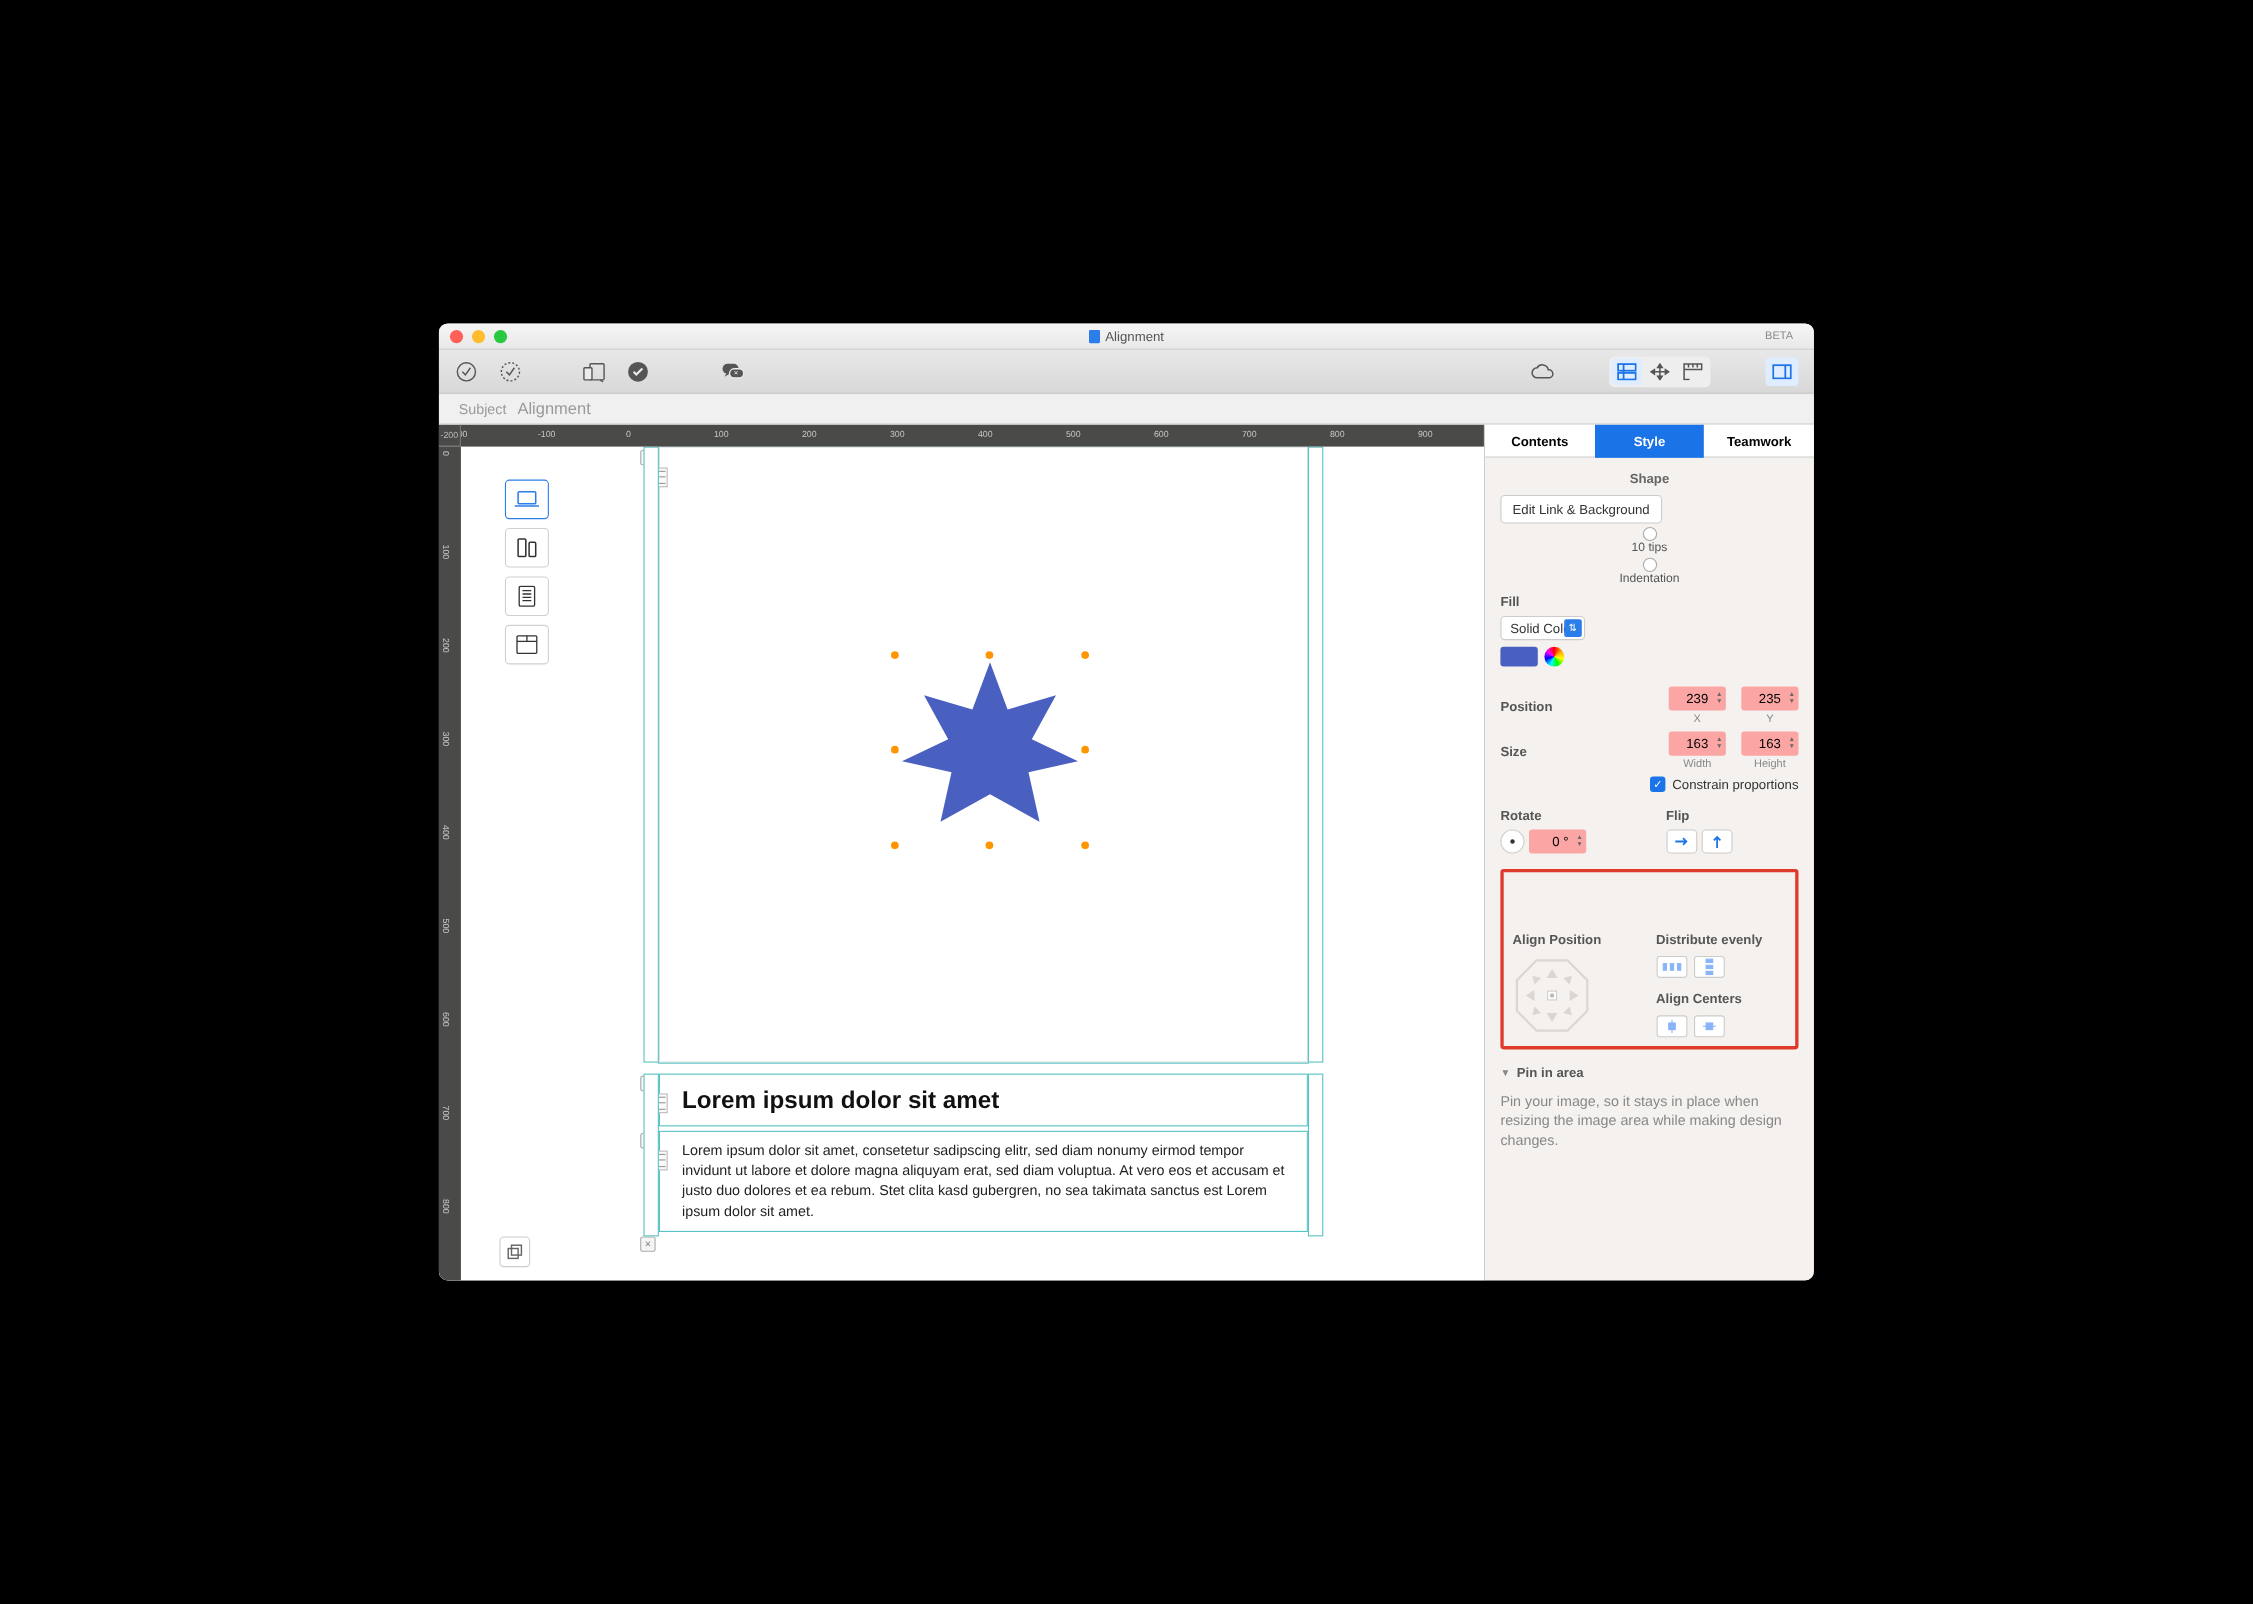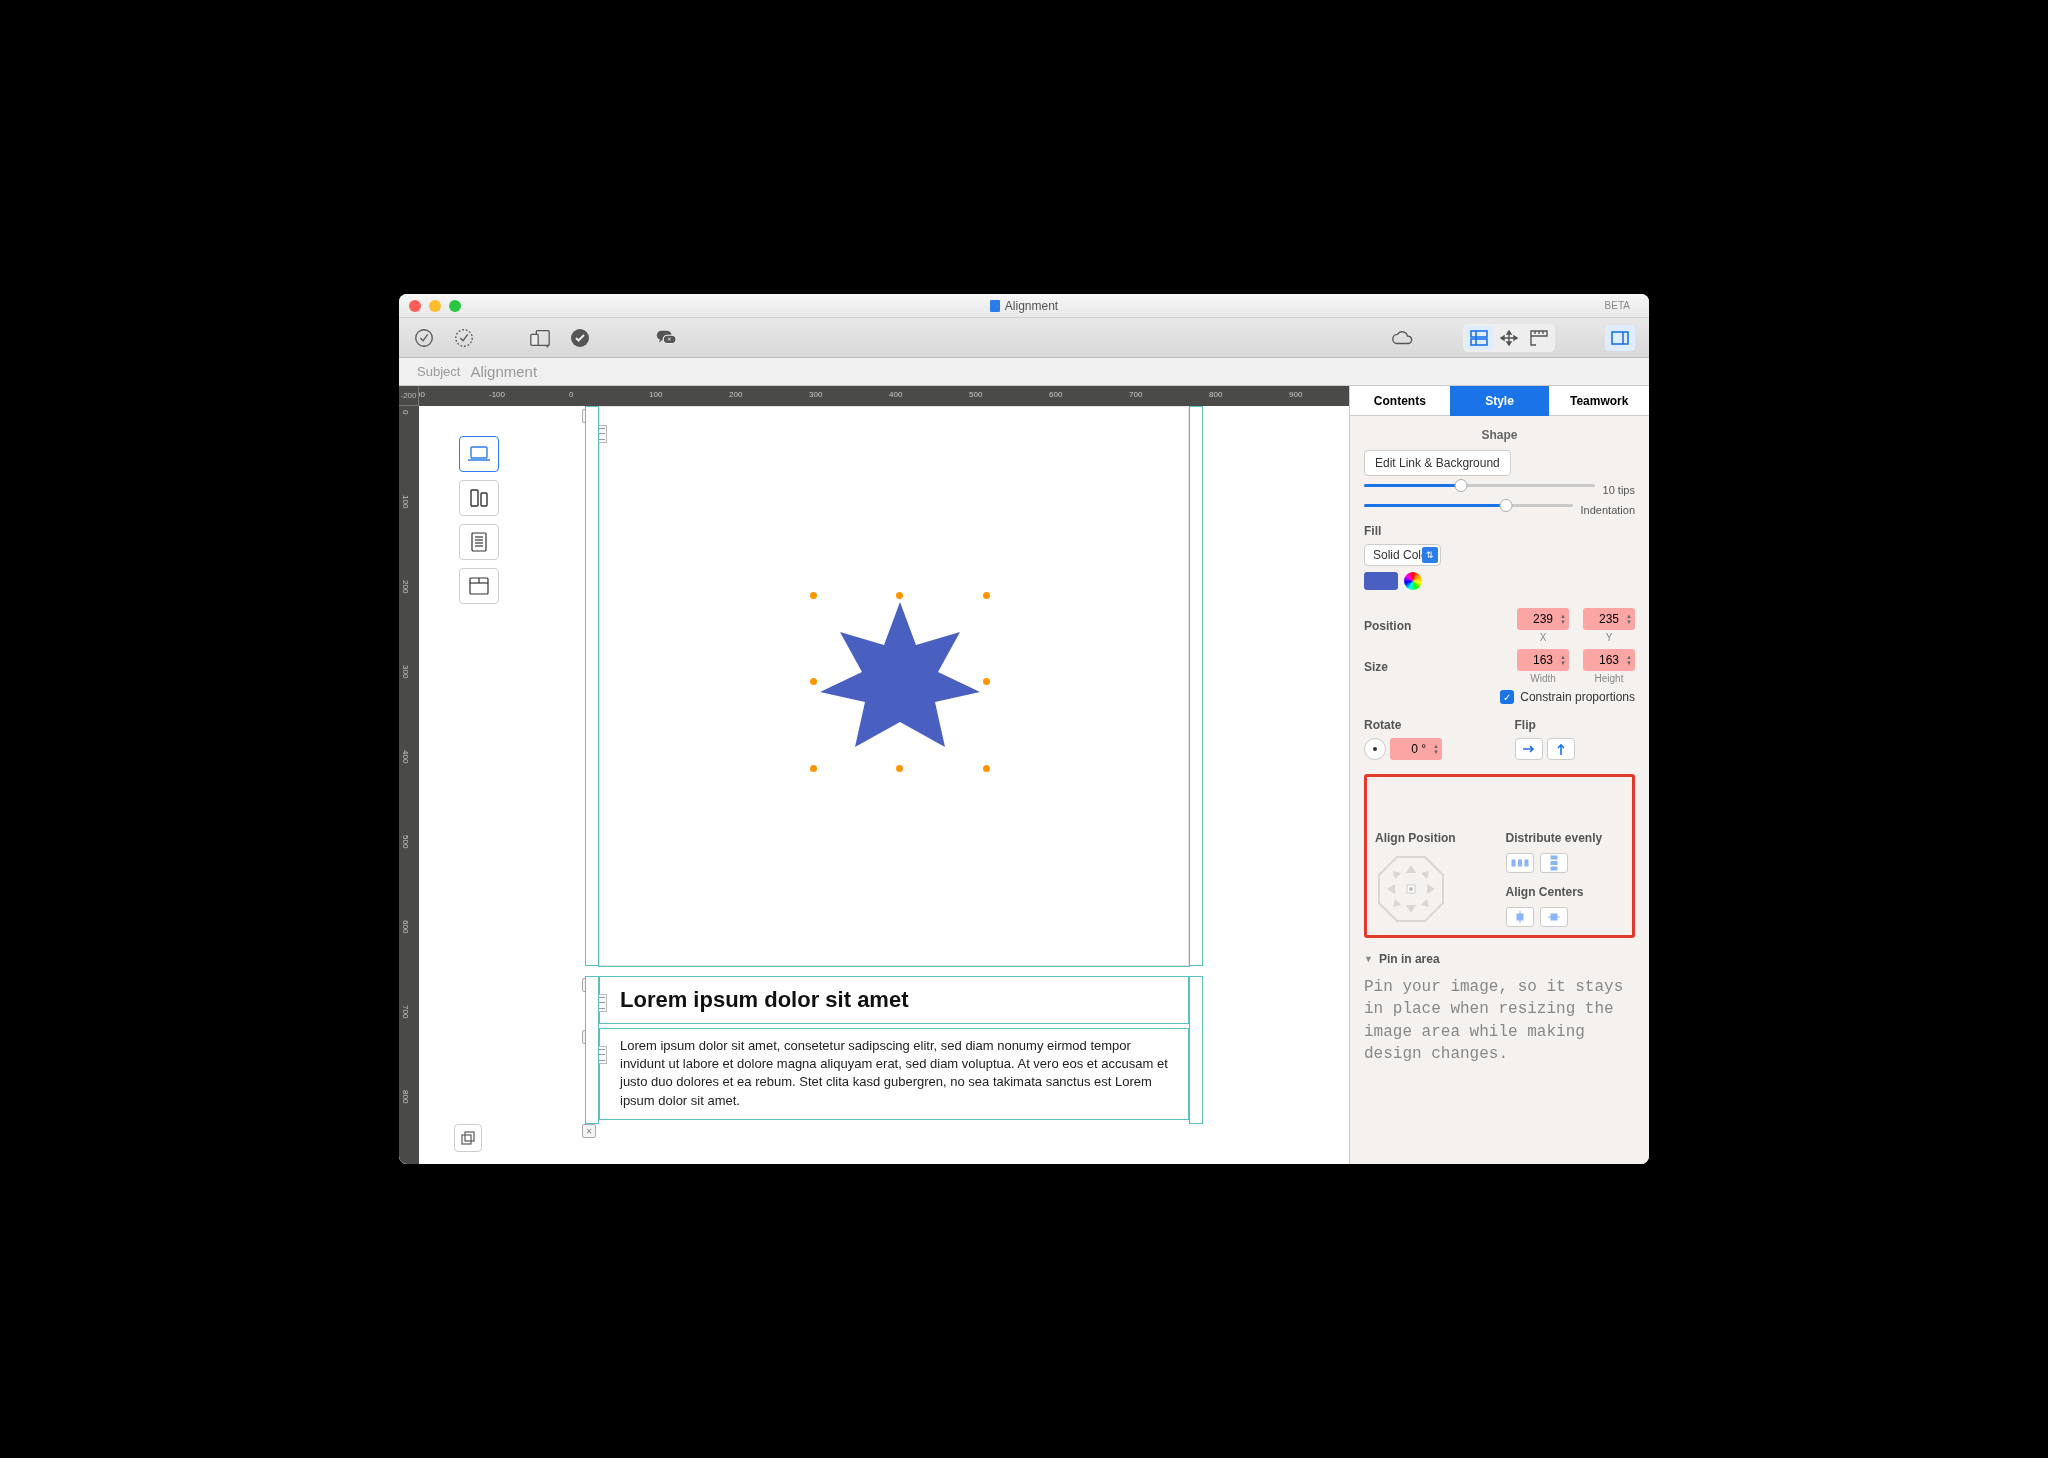--- a/index.html
+++ b/index.html
@@ -65,21 +65,21 @@
 .corner-btn{position:absolute;left:35px;bottom:12px;width:28px;height:28px;background:#fff;border:1px solid #ccc;border-radius:4px;display:flex;align-items:center;justify-content:center;}
 
 
 .inspector{width:300px;background:#f5f1ee;border-left:1px solid #ccc;display:flex;flex-direction:column;}
 .tabs{display:flex;height:30px;}
 .tab{flex:1;display:flex;align-items:center;justify-content:center;font-size:12px;font-weight:600;background:#fff;border-bottom:1px solid #ccc;cursor:pointer;}
 .tab.active{background:#1b73e8;color:#fff;border-bottom-color:#1b73e8;}
 .insp-body{flex:1;overflow-y:auto;padding:8px 14px 20px;font-size:12px;color:#333;}
 .sec-title{text-align:center;font-weight:600;color:#666;font-size:12px;margin:4px 0 8px;}
 .btn-white{background:#fff;border:1px solid #ccc;border-radius:4px;padding:5px 10px;font-size:12px;display:inline-block;}
-.slider-row{display:flex;gap:8px;margin:8px 0;}
+.slider-row{display:flex;align-items:center;gap:8px;margin:8px 0;flex-direction:column;}
 .slider{flex:1;height:3px;background:#c9c9c9;border-radius:2px;position:relative;}
 .slider .fill{position:absolute;left:0;top:0;bottom:0;background:#1b73e8;border-radius:2px;}
 .slider .thumb{position:absolute;top:-5px;width:13px;height:13px;background:#fff;border:1px solid #aaa;border-radius:50%;transform:translateX(-50%);}
 .slider-lbl{font-size:11px;color:#555;white-space:nowrap;}
 .sec-h{font-size:12px;font-weight:700;color:#555;margin:1px 0 6px;}
 .select{background:#fff;border:1px solid #ccc;border-radius:4px;padding:3px 8px;font-size:12px;display:inline-flex;align-items:center;gap:24px;position:relative;}
 .select .caret{position:absolute;right:2px;top:2px;bottom:2px;width:16px;background:#2b7de9;border-radius:2px;display:flex;align-items:center;justify-content:center;color:#fff;font-size:9px;}
 .swatch-row{display:flex;align-items:center;gap:6px;margin-top:6px;}
 .swatch{width:34px;height:18px;background:#4a60c0;border-radius:3px;}
 .rainbow{width:18px;height:18px;border-radius:50%;background:conic-gradient(red,orange,yellow,lime,cyan,blue,magenta,red);}
@@ -106,21 +106,21 @@
 .mini{width:28px;height:20px;background:#fff;border:1px solid #ccc;border-radius:3px;display:flex;align-items:center;justify-content:center;}
 .octa{width:72px;height:72px;position:relative;margin-top:4px;}
 .collapse-row{display:flex;align-items:center;gap:6px;margin-top:14px;font-size:12px;font-weight:700;color:#555;}
 .tri{font-size:9px;color:#888;}
 .pin-row{display:flex;gap:20px;margin-top:8px;}
 .pin-grid{display:grid;grid-template-columns:repeat(3,18px);grid-template-rows:repeat(3,18px);gap:6px;}
 .pin-dot{width:14px;height:14px;border:2px solid #c8c8c8;border-radius:50%;background:#fff;}
 .pin-dot.active{border-color:#1b73e8;background:#1b73e8;position:relative;}
 .pin-dot.active::after{content:"";position:absolute;inset:3px;background:#fff;border-radius:50%;}
 .pin-preview{flex:1;background:#eae7e4;padding:6px;height:70px;position:relative;}
-.help-txt{font-size:16px;color:#888;margin-top:10px;line-height:1.4;font-family:Liberation Mono, monospace;}
+.help-txt{font-size:13px;color:#888;margin-top:10px;line-height:1.4;}
 svg{display:block;}
 </style>
 </head>
 <body>
 
 <div class="window">
 
   <div class="titlebar">
     <div class="traffic">
       <span class="t-red"></span>

